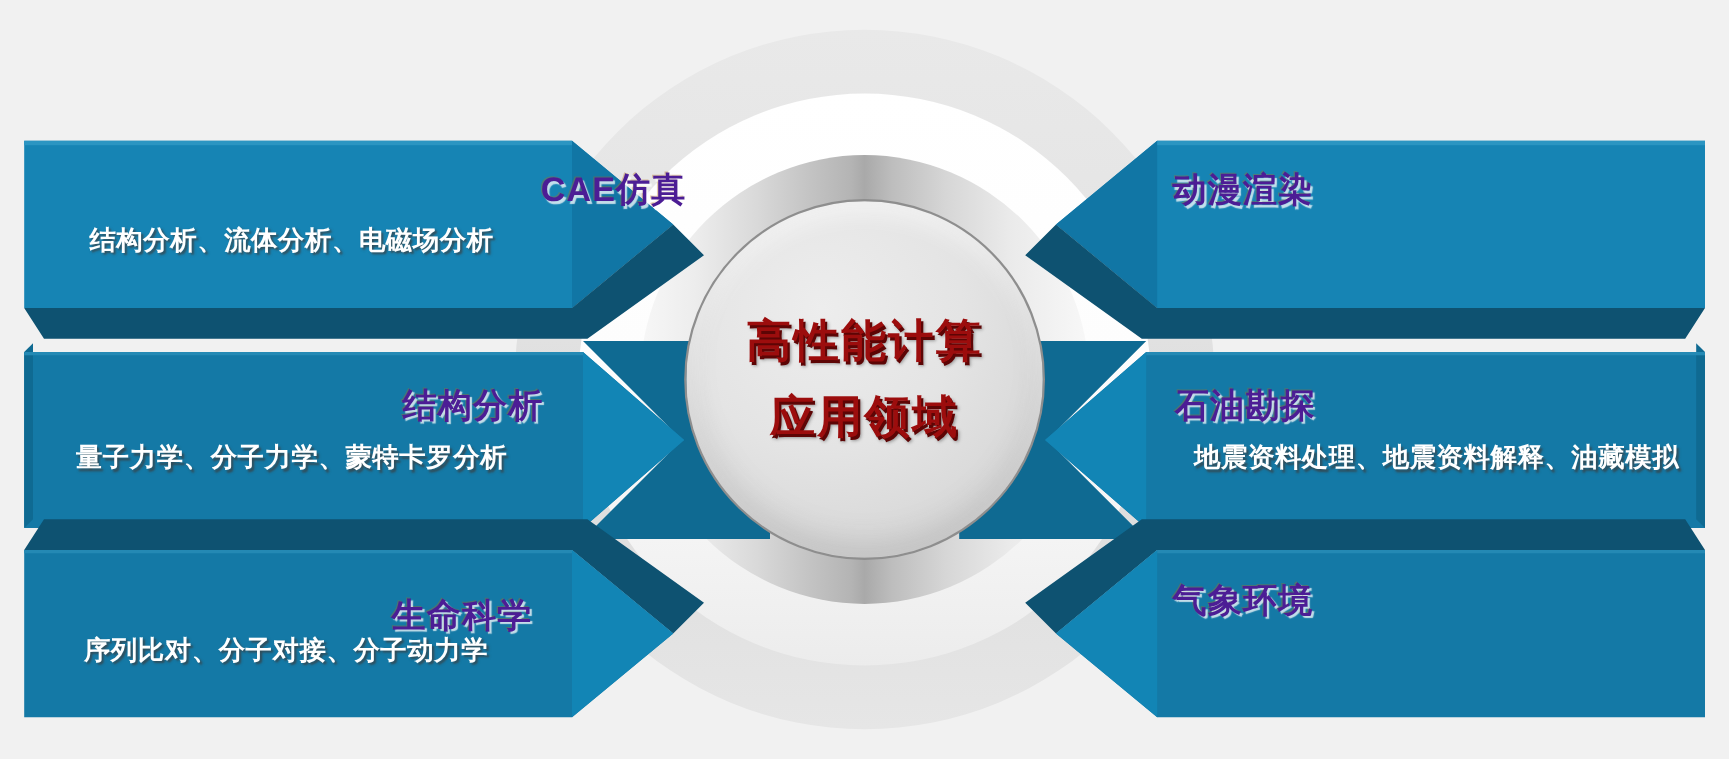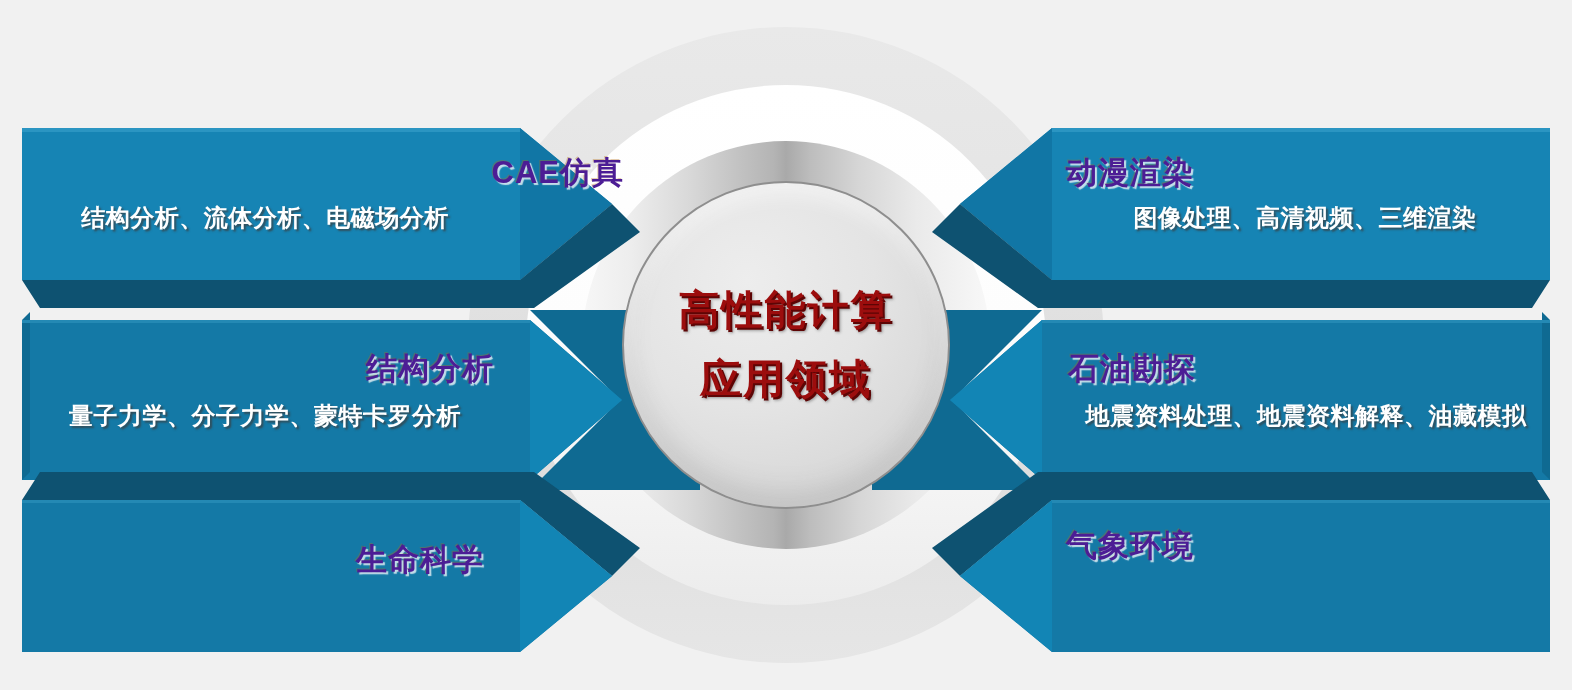--- a/index.html
+++ b/index.html
@@ -141,31 +141,31 @@
     <svg class="shape" width="660" height="185" viewBox="0 0 660 185">
 
       <polygon points="40,2 534,2 640,78 612,106 520,30 22,30" fill="#0e5271"></polygon>
 
       <polygon points="22,30 520,30 612,106 520,182 22,182" fill="#1479a6"></polygon>
 
       <polygon points="520,30 612,106 520,182" fill="#1285b5"></polygon>
       <rect x="22" y="30" width="498" height="3" fill="#2489b4"></rect>
     </svg>
     <div class="label title t-right" style="top:69px; right:140px; left:0;">生命科学</div>
+    <div class="label subtitle s-center" style="top:105px; right:140px; left:0;">序列比对、分子对接、分子动力学</div>
   </div>
 
   <div class="block" style="left:912px; top:120px; width:660px; height:160px;">
     <svg class="shape" width="660" height="160" viewBox="0 0 660 160">
       <polygon points="638,8 140,8 48,84 140,160 638,160" fill="#1684b4"></polygon>
       <polygon points="140,8 48,84 140,160" fill="#1176a5"></polygon>
       <polygon points="638,160 140,160 48,84 20,112 126,188 620,188" fill="#0e5271"></polygon>
       <rect x="140" y="8" width="498" height="4" fill="#2b95c2"></rect>
     </svg>
     <div class="label title t-left" style="top:32px; left:126px; right:0; text-align:left;">动漫渲染</div>
-    <div class="label subtitle s-center" style="top:82px; left:126px; right:0;">图像处理、高清视频、三维渲染</div>
   </div>
 
   <div class="block" style="left:872px; top:310px; width:700px; height:180px;">
     <svg class="shape" width="700" height="180" viewBox="0 0 700 180">
       <polygon points="170,0 0,0 0,180 170,180 80,90" fill="#0f6a92"></polygon>
       <polygon points="678,10 170,10 78,90 170,170 678,170" fill="#1479a6"></polygon>
       <polygon points="170,10 78,90 170,170" fill="#1285b5"></polygon>
       <polygon points="678,10 670,2 670,162 678,170" fill="#0f6a92"></polygon>
       <rect x="170" y="10" width="508" height="3" fill="#2489b4"></rect>
     </svg>

